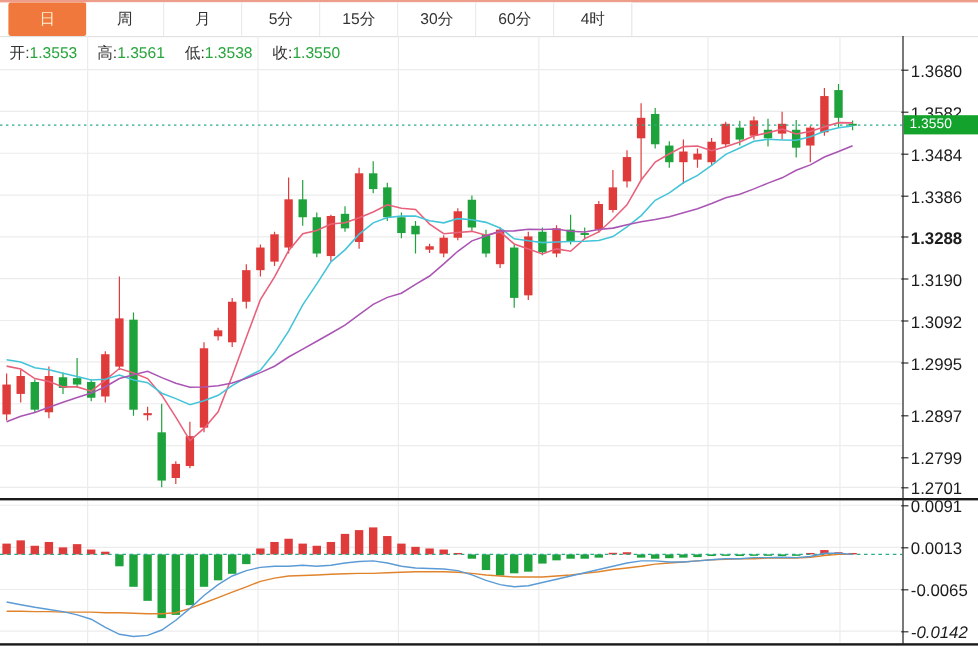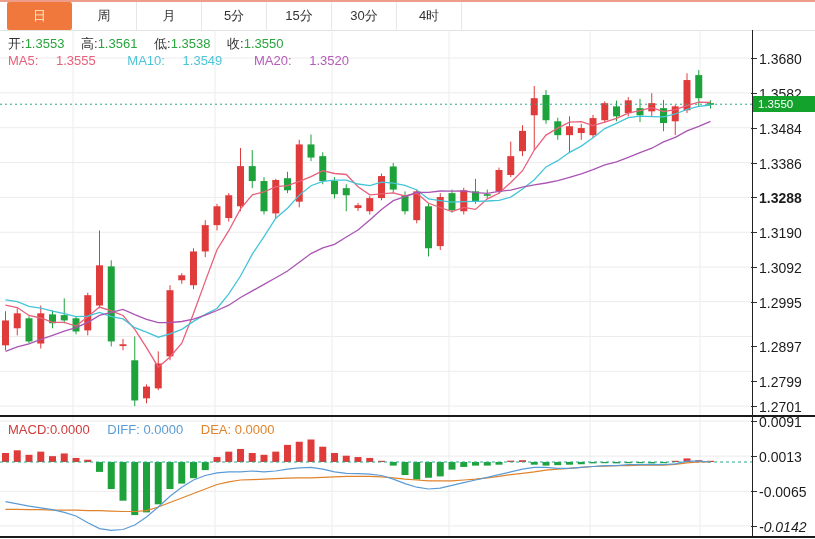--- a/index.html
+++ b/index.html
@@ -40,34 +40,30 @@
 
 <div id="app">
   <div class="topline"></div>
   <div class="tabbar" id="tabbar">
       <div class="tab active">日</div>
       <div class="tab">周</div>
       <div class="tab">月</div>
       <div class="tab">5分</div>
       <div class="tab">15分</div>
       <div class="tab">30分</div>
+      <div class="tab">60分</div>
       <div class="tab">4时</div>
     </div>
   <div class="tabbar-border"></div>
 
   <div class="legend1">
     <span class="lab">开:</span><span class="val">1.3553</span>
     <span class="lab">高:</span><span class="val">1.3561</span>
     <span class="lab">低:</span><span class="val">1.3538</span>
     <span class="lab">收:</span><span class="val">1.3550</span>
-  </div>
-  <div class="legend2">
-    <span class="ma5c"><span>MA5:</span> <span>1.3555</span></span>
-    <span class="ma10c"><span>MA10:</span> <span>1.3549</span></span>
-    <span class="ma20c"><span>MA20:</span> <span>1.3520</span></span>
   </div>
 
   <svg id="mainChart" width="752" height="386" style="top:30px" viewBox="0 30 752 386">
       <g>
         <line x1="0" y1="58" x2="752" y2="58" stroke="#ececec" stroke-width="1"></line>
         <line x1="0" y1="92.85" x2="752" y2="92.85" stroke="#ececec" stroke-width="1"></line>
         <line x1="0" y1="127.7" x2="752" y2="127.7" stroke="#ececec" stroke-width="1"></line>
         <line x1="0" y1="162.55" x2="752" y2="162.55" stroke="#ececec" stroke-width="1"></line>
         <line x1="0" y1="197.4" x2="752" y2="197.4" stroke="#ececec" stroke-width="1"></line>
         <line x1="0" y1="232.25" x2="752" y2="232.25" stroke="#ececec" stroke-width="1"></line>
@@ -328,25 +324,20 @@
           <line x1="710.5" y1="100.3178571428571" x2="710.5" y2="108.49693877551081" stroke="#1ea33c" stroke-width="1"></line>
           <rect x="707" y="103.16275510204123" width="7" height="1.6" fill="#1ea33c"></rect>
         </g>
       </g>
       <line x1="0" y1="104.22959183673498" x2="752" y2="104.22959183673498" stroke="#2aaa8a" stroke-width="1" stroke-dasharray="2,3"></line>
       <polyline points="5.5,305.1 17.3,307.5 29.0,315.5 40.8,318.0 52.5,322.4 64.3,322.4 76.0,326.0 87.8,316.7 99.5,307.1 111.3,310.8 123.0,315.5 134.8,329.3 146.5,347.6 158.3,367.2 170.0,357.0 181.8,343.2 193.5,313.4 205.3,281.1 217.0,249.7 228.8,230.7 240.5,208.9 252.3,194.8 264.0,192.0 275.8,186.7 287.5,185.7 299.3,181.4 311.0,176.7 322.8,170.7 334.5,173.5 346.3,174.5 358.0,186.7 369.8,194.8 381.5,193.8 393.3,192.8 405.0,196.0 416.8,193.3 428.5,203.3 440.3,207.5 452.0,211.6 463.8,207.4 475.5,209.4 487.3,198.8 499.0,193.3 510.8,182.5 522.5,170.7 534.3,150.0 546.0,135.1 557.8,128.1 569.5,122.2 581.3,121.6 593.0,125.6 604.8,122.2 616.5,118.4 628.3,113.2 640.0,110.6 651.8,107.6 663.5,111.6 675.3,109.6 687.0,105.6 698.8,102.2 710.5,102.4" fill="none" stroke="#e8607a" stroke-width="1.3"></polyline>
       <polyline points="5.5,299.8 17.3,301.7 29.0,306.4 40.8,308.2 52.5,311.1 64.3,313.7 76.0,316.7 87.8,316.1 99.5,312.5 111.3,316.6 123.0,318.9 134.8,327.7 146.5,332.2 158.3,337.2 170.0,333.9 181.8,329.4 193.5,321.4 205.3,314.4 217.0,308.5 228.8,293.8 240.5,276.0 252.3,254.1 264.0,236.6 275.8,218.2 287.5,208.2 299.3,195.1 311.0,185.7 322.8,181.3 334.5,180.1 346.3,180.1 358.0,184.0 369.8,185.7 381.5,182.2 393.3,183.2 405.0,185.3 416.8,190.0 428.5,199.0 440.3,200.6 452.0,202.2 463.8,201.7 475.5,201.3 487.3,201.0 499.0,200.4 510.8,197.1 522.5,189.0 534.3,179.7 546.0,166.9 557.8,160.7 569.5,152.3 581.3,146.1 593.0,137.8 604.8,128.6 616.5,123.3 628.3,117.7 640.0,116.1 651.8,116.6 663.5,116.9 675.3,114.0 687.0,109.4 698.8,106.4 710.5,105.0" fill="none" stroke="#44c4d8" stroke-width="1.3"></polyline>
       <polyline points="5.5,351.4 17.3,346.9 29.0,343.8 40.8,339.3 52.5,335.3 64.3,331.2 76.0,327.6 87.8,322.3 99.5,315.4 111.3,312.3 123.0,309.4 134.8,314.7 146.5,319.3 158.3,322.7 170.0,322.5 181.8,321.5 193.5,319.1 205.3,315.2 217.0,310.5 228.8,305.2 240.5,297.5 252.3,290.9 264.0,284.4 275.8,277.7 287.5,271.0 299.3,262.2 311.0,253.6 322.8,247.8 334.5,244.3 346.3,237.0 358.0,230.0 369.8,219.9 381.5,209.4 393.3,200.7 405.0,196.7 416.8,192.5 428.5,192.4 440.3,191.0 452.0,191.2 463.8,190.9 475.5,192.7 487.3,193.4 499.0,191.3 510.8,190.1 522.5,187.2 534.3,184.8 546.0,183.0 557.8,180.7 569.5,177.3 581.3,173.9 593.0,169.6 604.8,164.8 616.5,161.8 628.3,157.4 640.0,152.6 651.8,148.2 663.5,141.9 675.3,137.4 687.0,130.9 698.8,126.3 710.5,121.4" fill="none" stroke="#aa55b4" stroke-width="1.3"></polyline>
     </svg>
 
-  <div class="macd-legend">
-    <span class="macdc">MACD:0.0000</span>
-    <span class="diffc">DIFF: 0.0000</span>
-    <span class="deac">DEA: 0.0000</span>
-  </div>
 
   <svg id="macdChart" width="752" height="119" style="top:417px" viewBox="0 417 752 119">
       <g>
         <line x1="0" y1="421.05" x2="752" y2="421.05" stroke="#ececec" stroke-width="1"></line>
         <line x1="0" y1="456.15" x2="752" y2="456.15" stroke="#ececec" stroke-width="1"></line>
         <line x1="0" y1="491.25" x2="752" y2="491.25" stroke="#ececec" stroke-width="1"></line>
         <line x1="0" y1="525.9" x2="752" y2="525.9" stroke="#ececec" stroke-width="1"></line>
         <line x1="73" y1="417" x2="73" y2="536" stroke="#ececec" stroke-width="1"></line>
         <line x1="215" y1="417" x2="215" y2="536" stroke="#ececec" stroke-width="1"></line>
         <line x1="332" y1="417" x2="332" y2="536" stroke="#ececec" stroke-width="1"></line>

